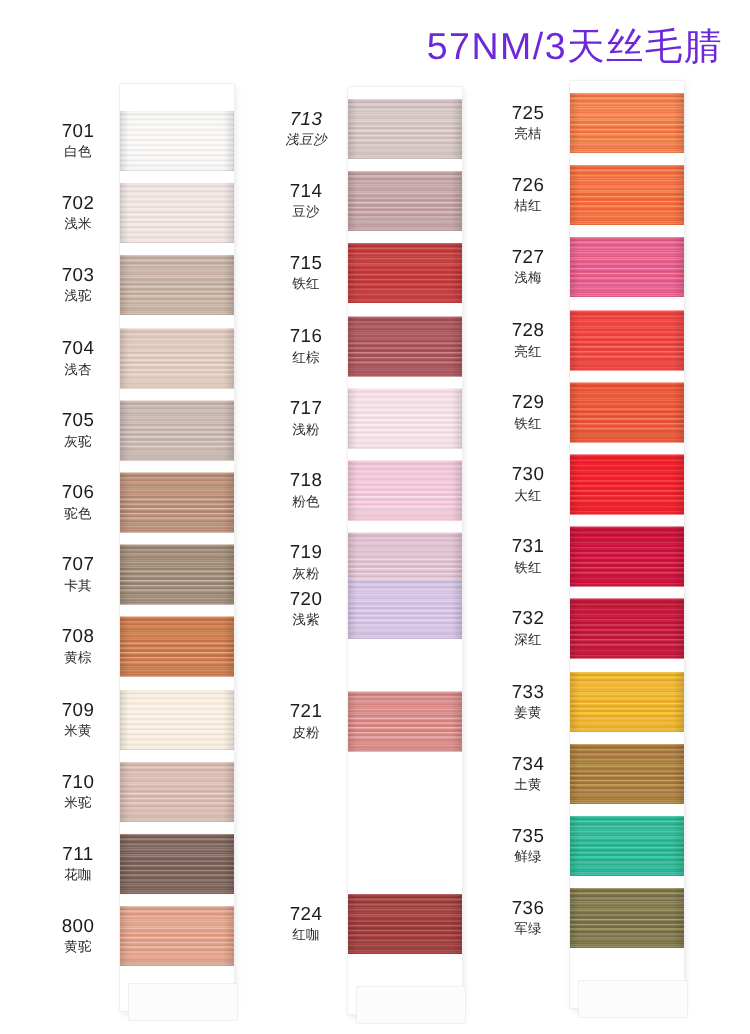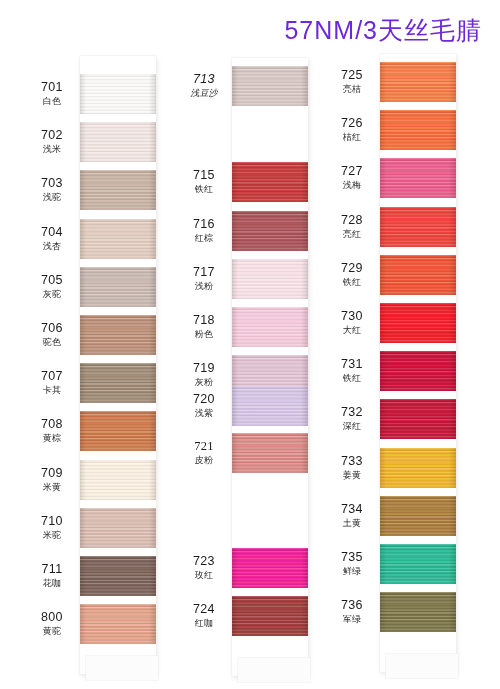--- a/index.html
+++ b/index.html
@@ -273,20 +273,30 @@
 <div class="swatch-row" style="top: 10px; font-style: italic;">
       <div class="row-label">
         <div class="row-code">713</div>
         <div class="row-name">浅豆沙</div>
       </div>
       <div class="yarn-band" style="background-color: rgb(216, 199, 196);">
         <div class="yarn-texture"></div>
         <div class="yarn-edges"></div>
       </div>
     </div>
+    <div class="swatch-row" style="top: 58.2px;">
+      <div class="row-label">
+        <div class="row-code">714</div>
+        <div class="row-name">豆沙</div>
+      </div>
+      <div class="yarn-band" style="background-color: rgb(197, 163, 164);">
+        <div class="yarn-texture"></div>
+        <div class="yarn-edges"></div>
+      </div>
+    </div>
     <div class="swatch-row" style="top: 106.4px;">
       <div class="row-label">
         <div class="row-code">715</div>
         <div class="row-name">铁红</div>
       </div>
       <div class="yarn-band" style="background-color: rgb(197, 57, 58);">
         <div class="yarn-texture"></div>
         <div class="yarn-edges"></div>
       </div>
     </div>
@@ -333,36 +343,26 @@
     <div class="swatch-row" style="top: 330px;">
       <div class="row-label">
         <div class="row-code">720</div>
         <div class="row-name">浅紫</div>
       </div>
       <div class="yarn-band" style="background-color: rgb(216, 197, 232);">
         <div class="yarn-texture"></div>
         <div class="yarn-edges"></div>
       </div>
     </div>
-    <div class="swatch-row" style="top: 377px; font-family: Liberation Serif, serif;">
+    <div class="swatch-row" style="top: 405px;">
       <div class="row-label">
         <div class="row-code">721</div>
         <div class="row-name">皮粉</div>
       </div>
       <div class="yarn-band" style="background-color: rgb(221, 138, 134);">
-        <div class="yarn-texture"></div>
-        <div class="yarn-edges"></div>
-      </div>
-    </div>
-    <div class="swatch-row" style="top: 492px;">
-      <div class="row-label">
-        <div class="row-code">723</div>
-        <div class="row-name">玫红</div>
-      </div>
-      <div class="yarn-band" style="background-color: rgb(245, 31, 149);">
         <div class="yarn-texture"></div>
         <div class="yarn-edges"></div>
       </div>
     </div>
     <div class="swatch-row" style="top: 540.2px;">
       <div class="row-label">
         <div class="row-code">724</div>
         <div class="row-name">红咖</div>
       </div>
       <div class="yarn-band" style="background-color: rgb(158, 60, 59);">

